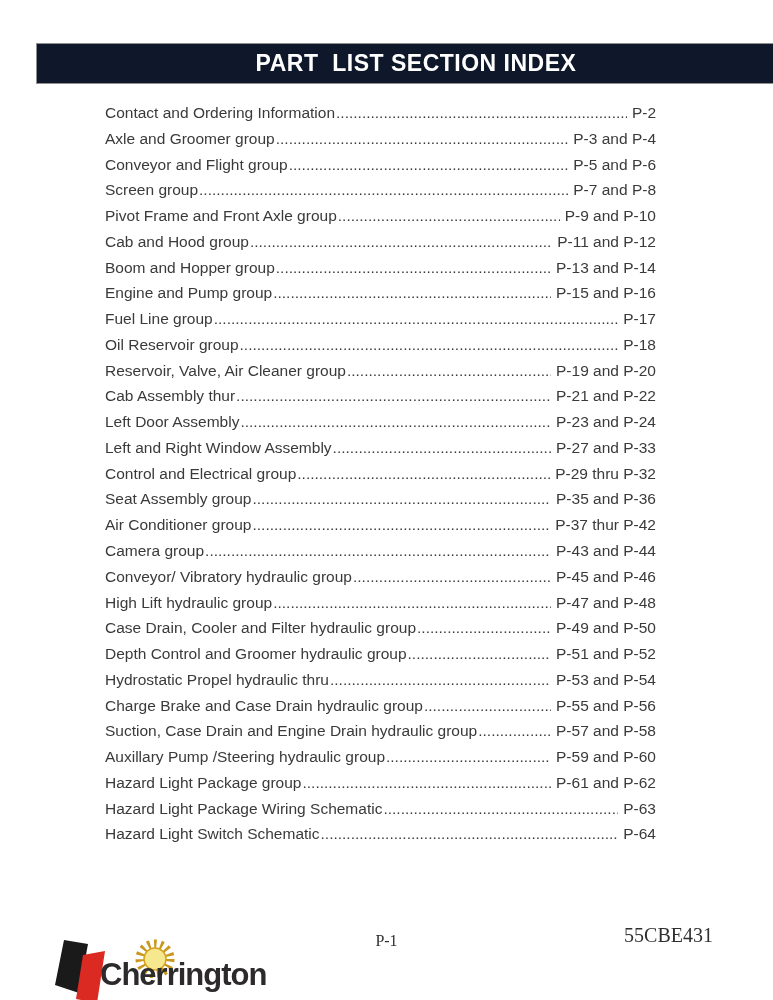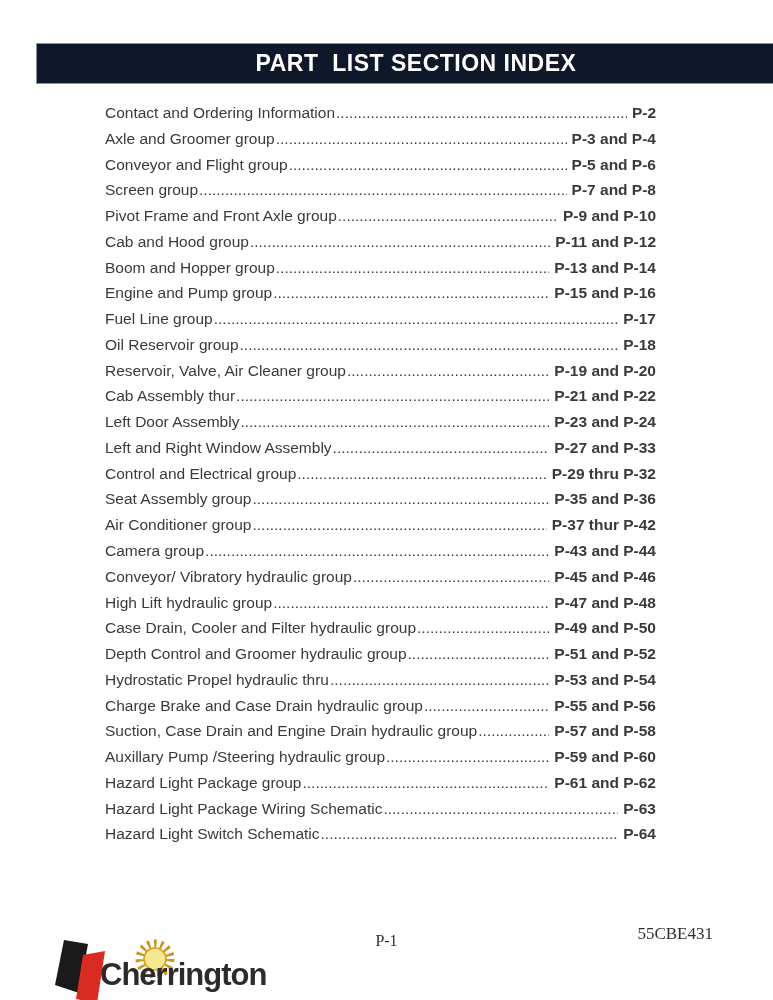--- a/index.html
+++ b/index.html
@@ -48,38 +48,38 @@
   .toc-dots {
     flex: 1;
     overflow: hidden;
     white-space: nowrap;
     margin: 0 5px 0 1px;
     min-width: 12px;
   }
   .toc-dots::after {
     content: "......................................................................................................................................................................";
   }
-  .toc-pages { white-space: nowrap; font-weight: bold; }
+  .toc-pages { white-space: nowrap; }
 
   
   .footer-pageno {
     position: absolute;
     left: 0; right: 0;
     top: 932px;
     text-align: center;
     font-family: "Liberation Serif", serif;
     font-size: 16px;
     color: #2f2f2f;
   }
   .footer-doccode {
     position: absolute;
     right: 60px;
     top: 924px;
     font-family: "Liberation Serif", serif;
-    font-size: 17px;
+    font-size: 20px;
     color: #2f2f2f;
   }
 
   
   .logo {
     position: absolute;
     left: 50px; top: 932px;
     width: 235px; height: 78px;
   }
   .logo-shapes {

